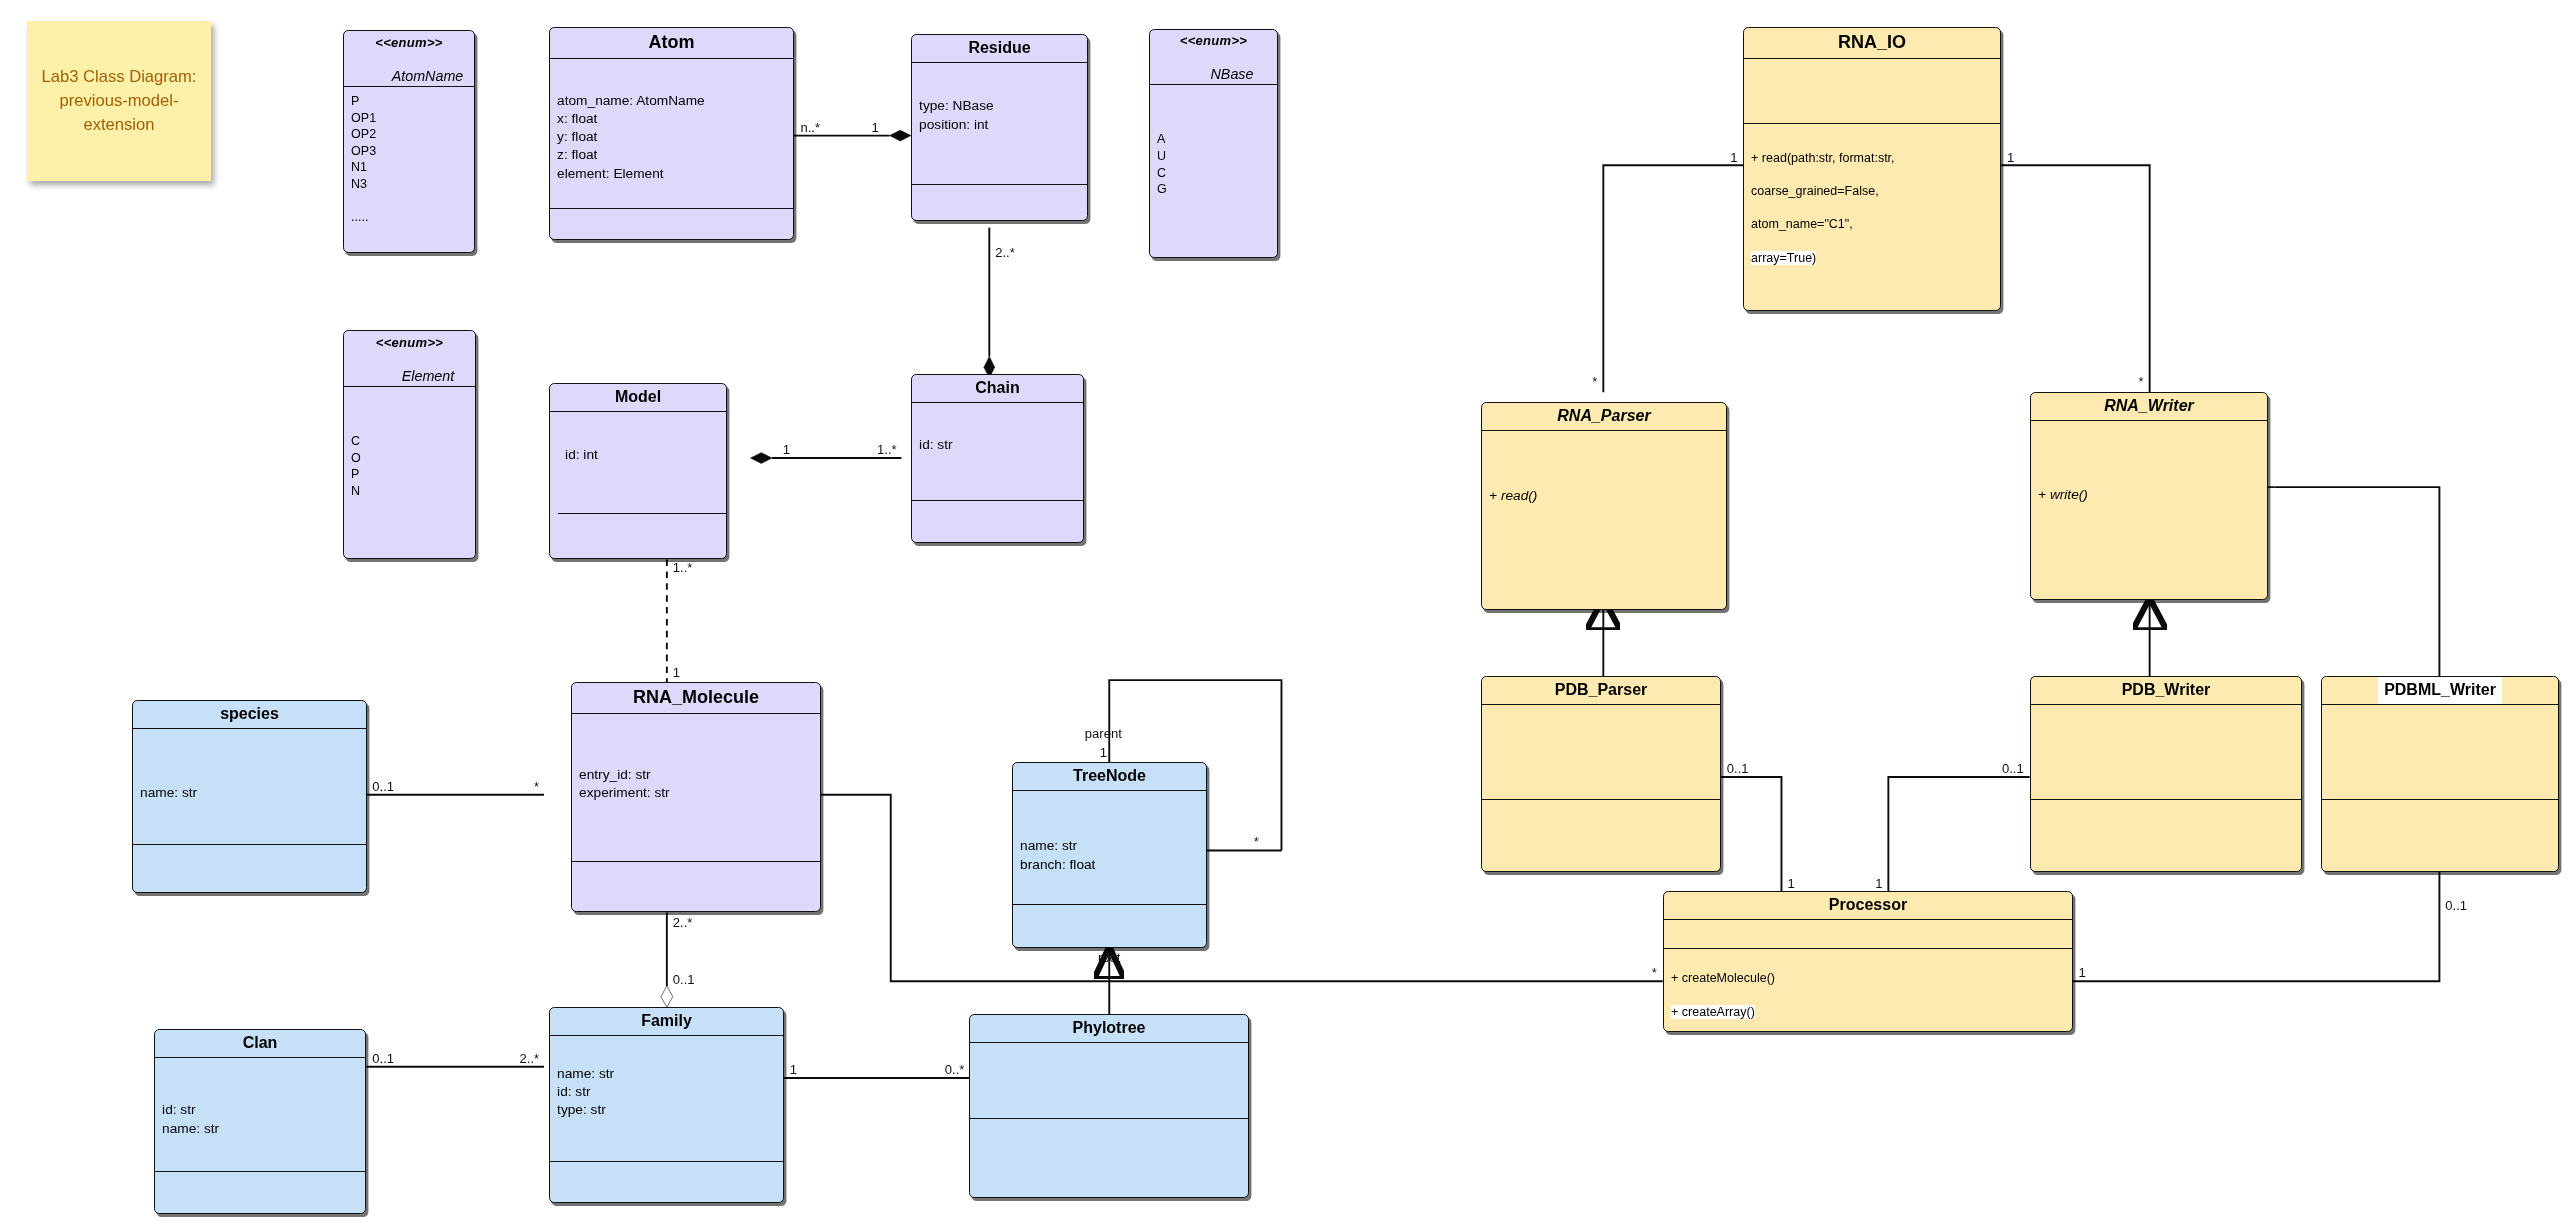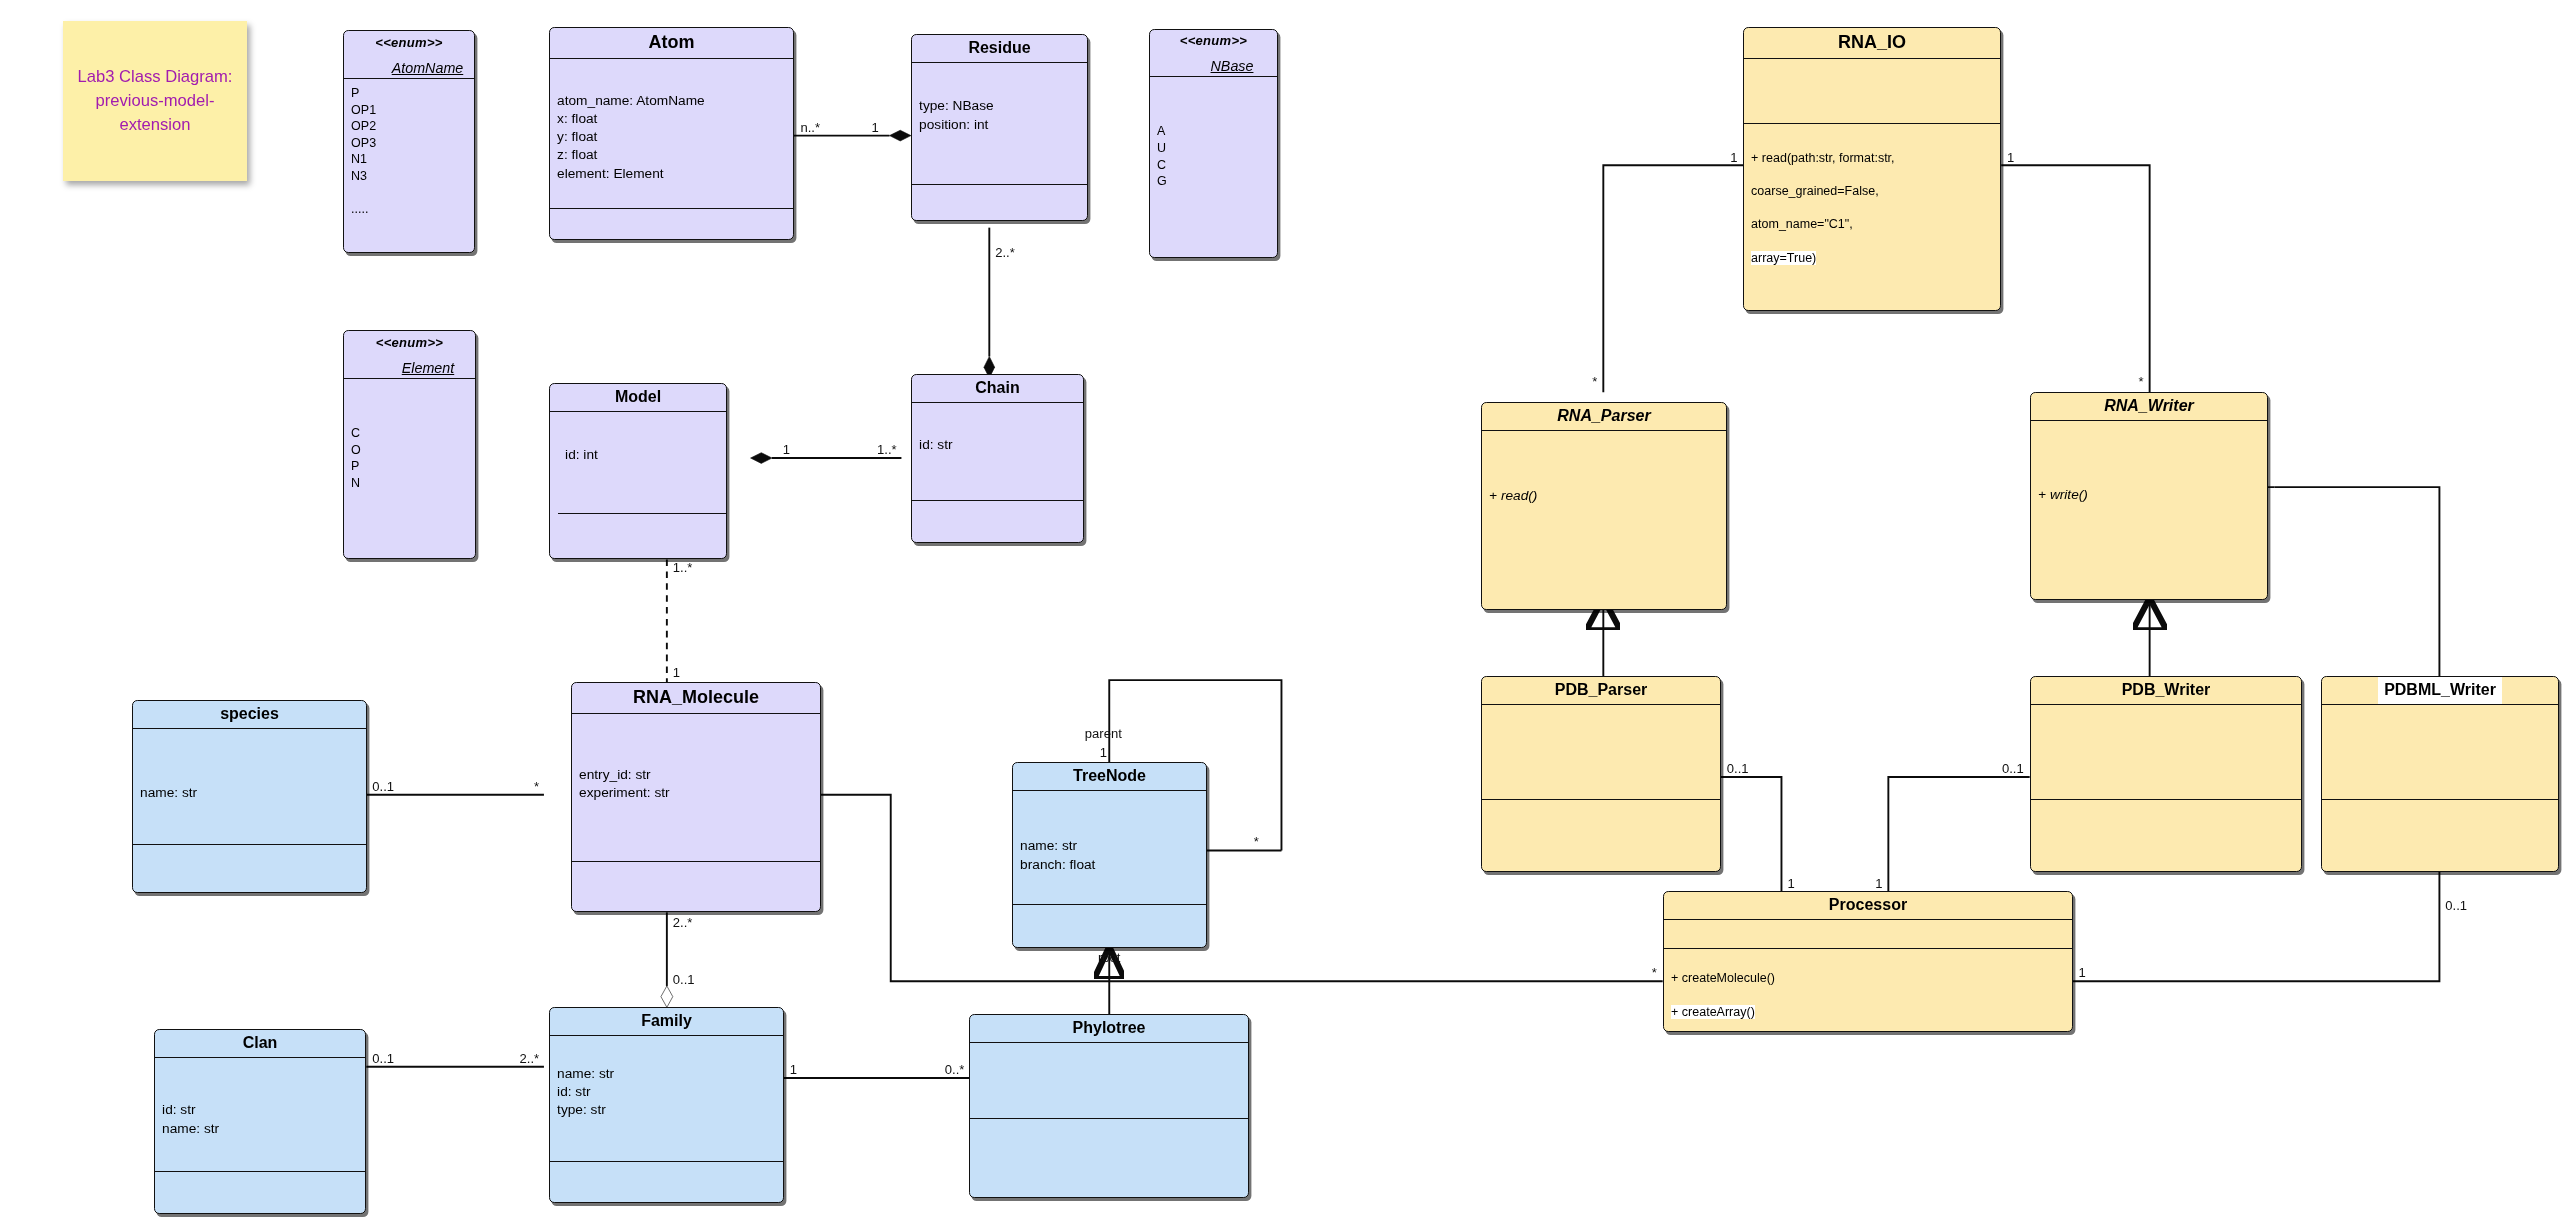--- a/index.html
+++ b/index.html
@@ -28,29 +28,29 @@
   .ttl-lg{font-size:18px;}
   .ttl-md{font-size:16px;}
   .body-md{font-size:13.7px;}
   .body-sm{font-size:12.5px;}
   .abstract .title{font-style:italic;}
   .abstract .ops{font-style:italic;}
 
   
   .enumhdr{text-align:center;padding:3.6px 1.2px 1.2px;}
   .enumhdr .st{display:block;font-style:italic;font-weight:bold;font-size:13px;letter-spacing:0.3px;}
-  .enumhdr .nm{display:block;font-style:italic;font-size:14.3px;text-decoration:underline;
-               margin-top:10px;padding-bottom:1.2px;padding-left:37px;}
+  .enumhdr .nm{display:block;font-style:italic;font-size:14.3px;
+               margin-top:18px;padding-bottom:1.2px;padding-left:37px;}
 
   .hl{background:#ffffff;}
 
   
   .note{position:absolute;background:#fdf0a8;box-shadow:3px 4.2px 6px rgba(0,0,0,.35);
         display:flex;align-items:center;justify-content:center;text-align:center;
-        font-size:16.6px;line-height:1.45;color:#a21caf;padding:6px 8.3px;box-sizing:border-box;margin-left:36px;}
+        font-size:16.6px;line-height:1.45;color:#a16207;padding:6px 8.3px;box-sizing:border-box;}
 </style>
 </head>
 <body>
 
 <div id="canvas">
 
   <svg class="edges" viewBox="0 0 4338 2074">
     <defs>
       <marker id="inh" markerWidth="18" markerHeight="18" refX="16" refY="9" orient="auto">
         <path d="M0,0 L17,9 L0,18 z" fill="#0b0b0b" stroke="none"></path>

